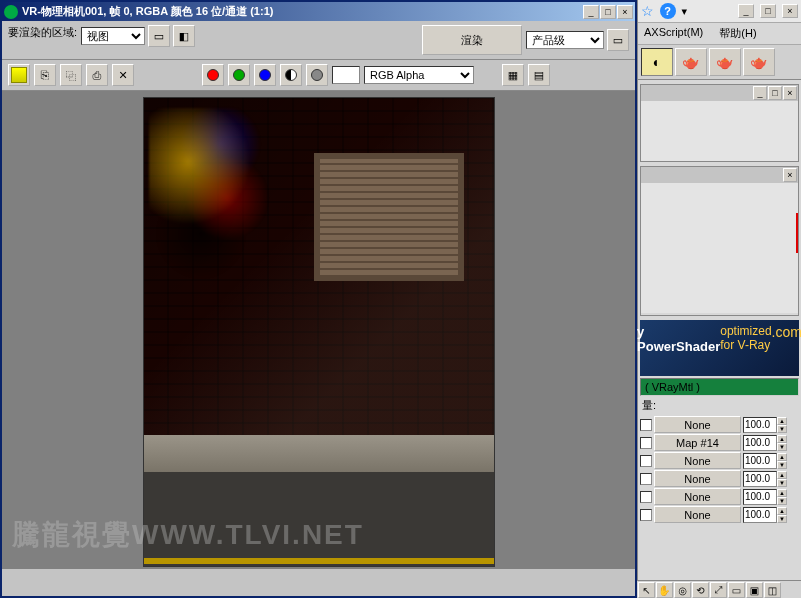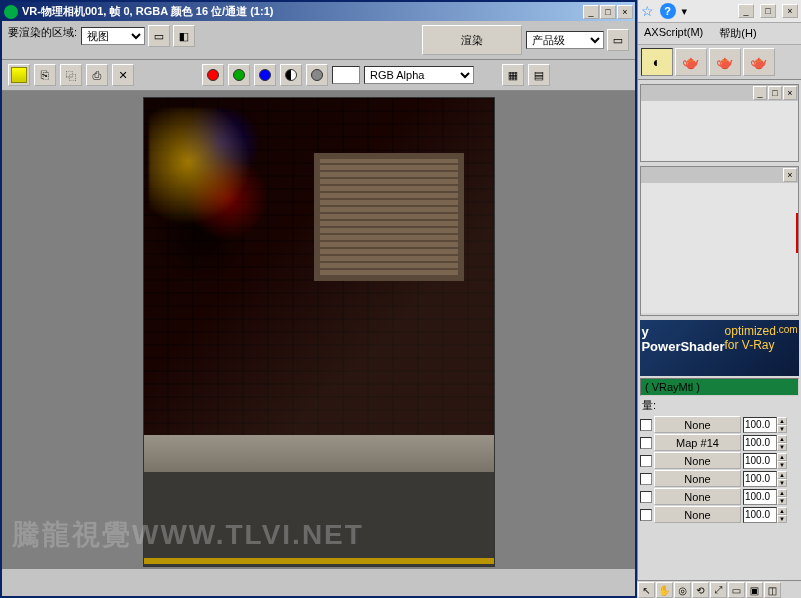--- a/index.html
+++ b/index.html
@@ -66,21 +66,21 @@
 
 .panel-sub { border: 1px solid #888; margin: 4px 2px; background: #d8d8d8; }
 .panel-sub-head { display: flex; justify-content: flex-end; gap: 1px; background: #c4c4c4; padding: 1px; }
 .x-btn { width: 14px; height: 14px; background: #d4d0c8; border: 1px outset #fff; font-size: 9px; display: flex; align-items: center; justify-content: center; cursor: pointer; }
 .panel-body { height: 60px; background: #e4e4e4; position: relative; }
 .red-line { position: absolute; right: 0; top: 30px; width: 2px; height: 40px; background: #d00; }
 
 .shader-banner { margin: 2px; height: 56px; background: linear-gradient(135deg, #1a3a6a, #0a1a3a); color: #fff; padding: 4px; display: flex; justify-content: center; }
 .shader-title { color: #fff; font-size: 13px; font-weight: bold; }
 .shader-sub { color: #ffcc44; font-size: 12px; }
-.shader-com { color: #ffcc44; font-size: 10px; text-align: right; }
+.shader-com { color: #ffcc44; font-size: 14px; text-align: right; }
 
 .mat-name { background: #15803d; padding: 2px 4px; font-size: 11px; margin: 0 2px; border: 1px inset #ccc; }
 .param-label { padding: 2px 4px; font-size: 11px; }
 .param-row { display: flex; align-items: center; gap: 2px; margin: 1px 2px; justify-content: center; }
 .param-btn { flex: 1; background: #d4d0c8; border: 1px outset #fff; padding: 1px 4px; text-align: center; cursor: pointer; font-size: 11px; height: 17px; }
 .spinner { width: 56px; display: flex; }
 .spinner input { width: 34px; border: 1px inset #888; font-size: 10px; padding: 0 1px; text-align: left; background: #fff; }
 .spinner-btns { display: flex; flex-direction: column; }
 .spinner-btns div { width: 10px; height: 8px; background: #d4d0c8; border: 1px outset #fff; font-size: 6px; line-height: 6px; text-align: center; cursor: pointer; }
 .chk { width: 12px; height: 12px; border: 1px inset #888; background: #fff; }

